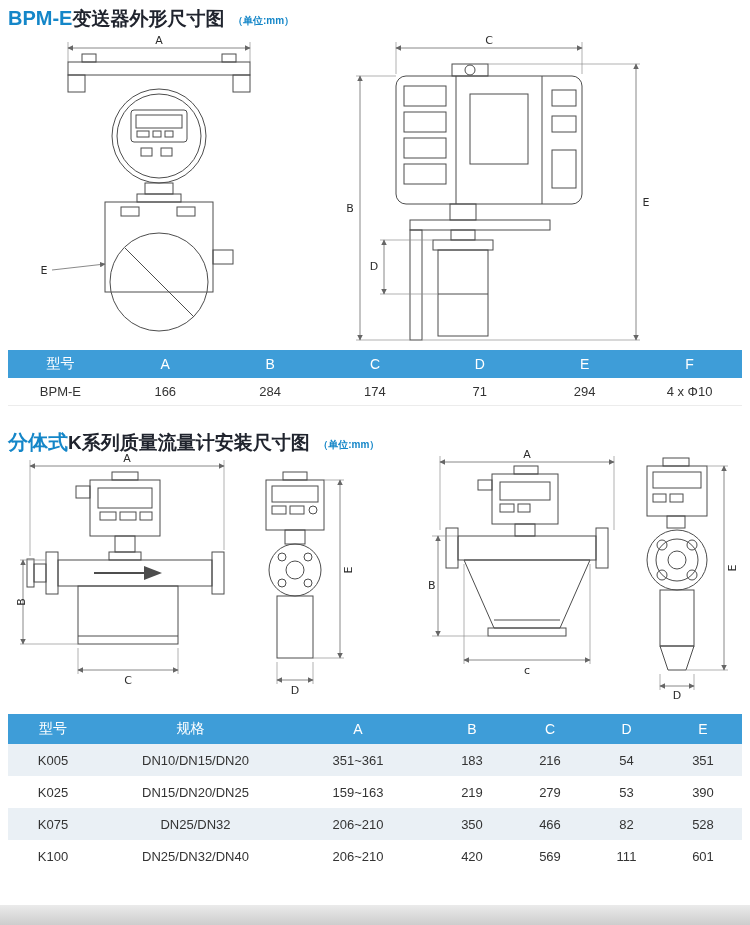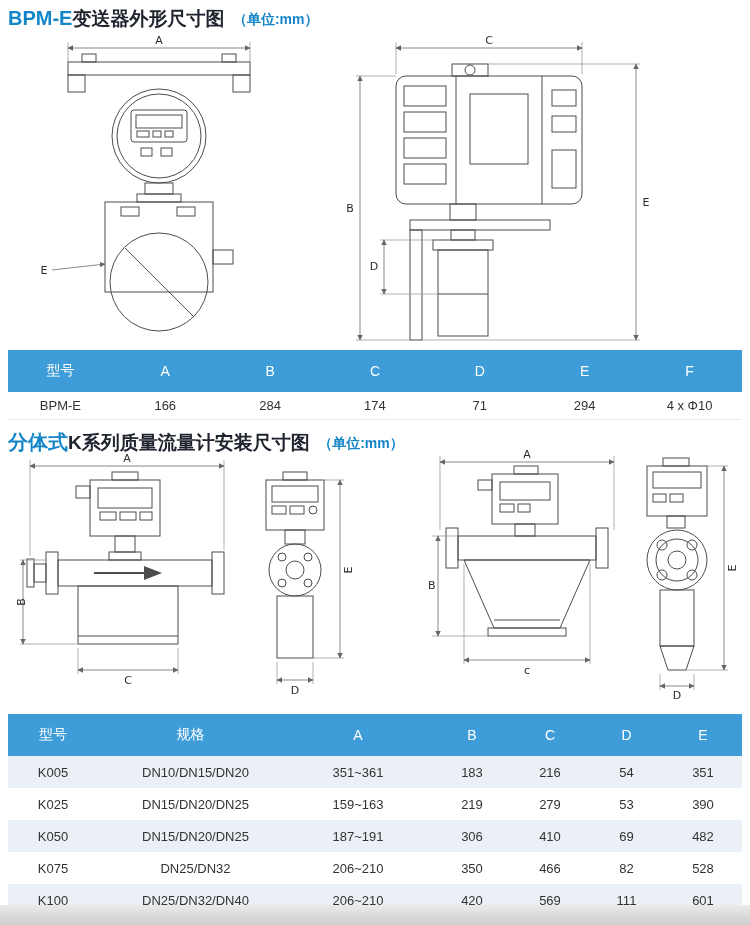--- a/index.html
+++ b/index.html
@@ -3,24 +3,24 @@
 <meta charset="utf-8">
 <style>
   *{margin:0;padding:0;box-sizing:border-box}
   html,body{width:750px;height:925px}
   body{font-family:"Liberation Sans","DejaVu Sans",sans-serif;background:#fff}
   .page{position:relative;width:750px;height:925px;background:#fff;overflow:hidden}
 
   .section-title{position:absolute;left:8px;white-space:nowrap}
   .t-lead{color:#1486c8;font-size:20px;font-weight:bold}
   .t-main{color:#20242e;font-size:19px;font-weight:bold}
-  .t-unit{color:#1486c8;font-size:14px;font-weight:bold;margin-left:4px;position:relative;top:-1px}
+  .t-unit{color:#1486c8;font-size:10px;font-weight:bold;margin-left:4px;position:relative;top:-1px}
 
   table{position:absolute;left:8px;width:734px;border-collapse:collapse;table-layout:fixed}
-  th{background:#3e9dd8;color:#fff;font-size:14px;font-weight:normal;text-align:center;padding:12px}
+  th{background:#3e9dd8;color:#fff;font-size:14px;font-weight:normal;text-align:center;padding:0}
   td{font-size:13px;color:#333;text-align:center;padding:0;background:#fff}
   #table1{top:350px}
   #table1 th{height:28px}
   #table1 td{height:27px;border-bottom:1px solid #ececec}
   #table2{top:714px}
   #table2 th{height:30px}
   #table2 td{height:32px}
   #table2 tbody tr:nth-child(odd) td{background:#eaf0f5}
   #table2 th:nth-child(1){width:90px}
   #table2 th:nth-child(2){width:185px}
@@ -373,29 +373,20 @@
         <tr>
           <td>K025</td>
           <td>DN15/DN20/DN25</td>
           <td>159~163</td>
           <td>219</td>
           <td>279</td>
           <td>53</td>
           <td>390</td>
         </tr>
         <tr>
-          <td>K050</td>
-          <td>DN15/DN20/DN25</td>
-          <td>187~191</td>
-          <td>306</td>
-          <td>410</td>
-          <td>69</td>
-          <td>482</td>
-        </tr>
-        <tr>
           <td>K075</td>
           <td>DN25/DN32</td>
           <td>206~210</td>
           <td>350</td>
           <td>466</td>
           <td>82</td>
           <td>528</td>
         </tr>
         <tr>
           <td>K100</td>

